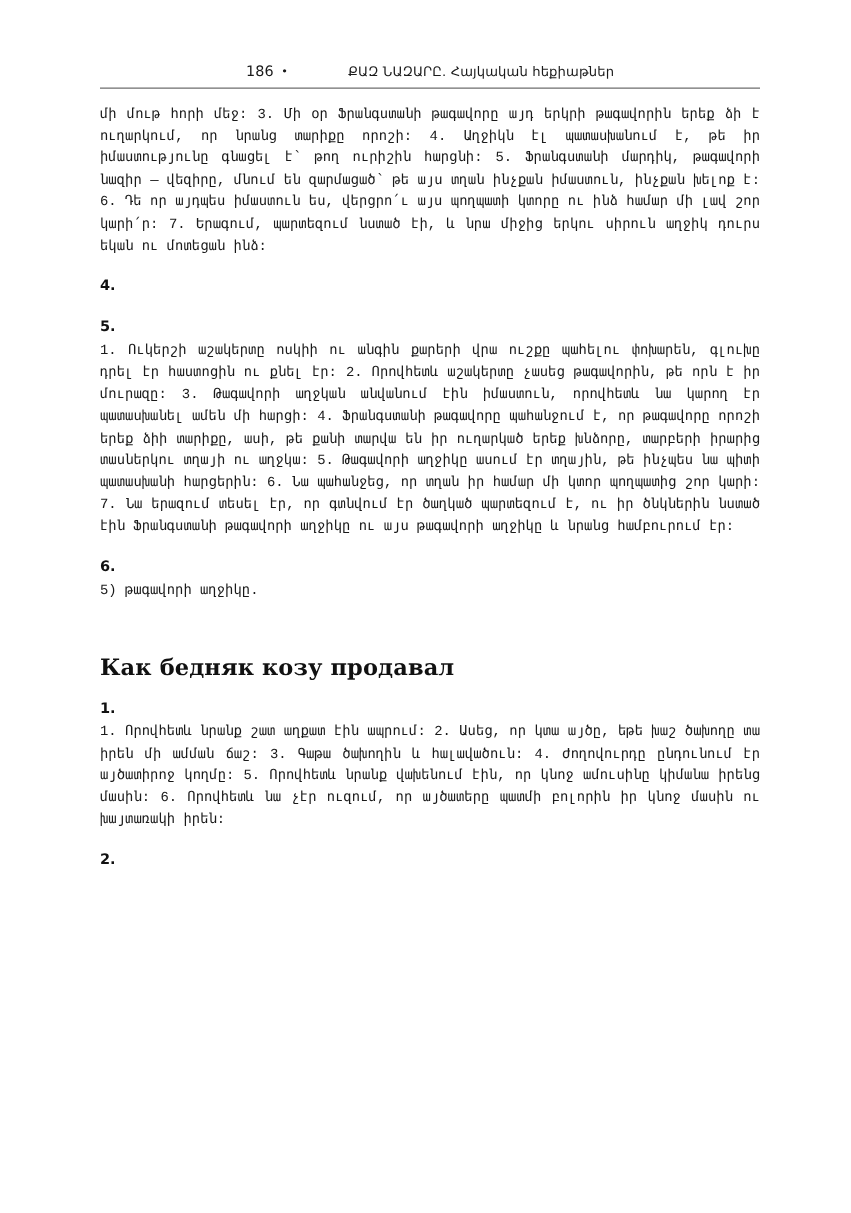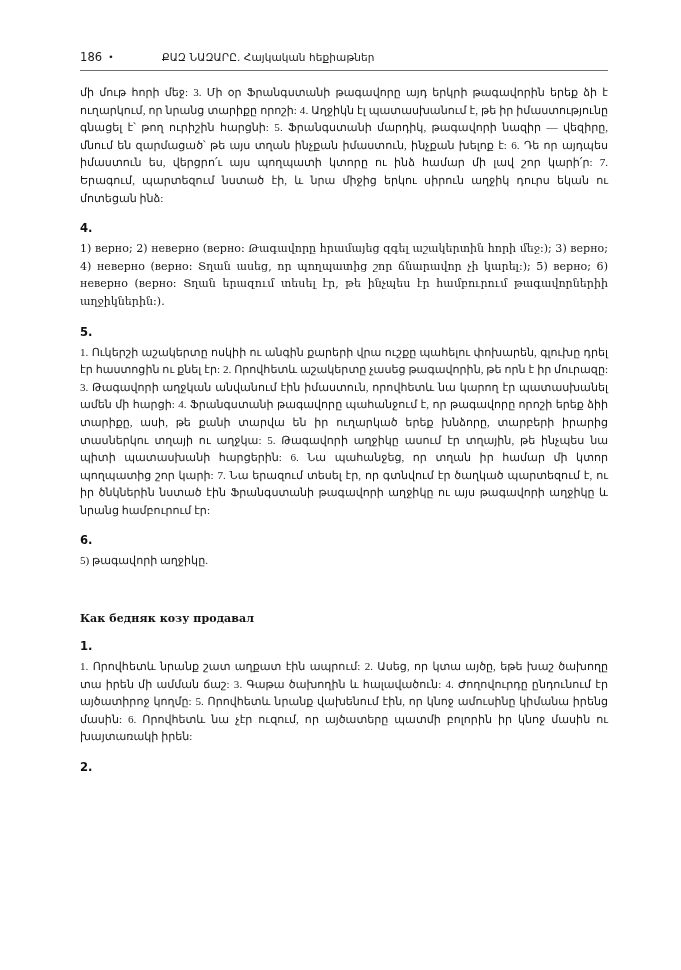--- a/index.html
+++ b/index.html
@@ -29,20 +29,21 @@
   }
   
   .running-head {
     font-size: 10.5px;
     color: #1a1a1a;
     letter-spacing: 0.1px;
     white-space: nowrap;
     display: flex;
     align-items: baseline;
     gap: 6px;
+    justify-content: center;
   }
   .running-head .folio {
     font-size: 11.5px;
   }
   .running-head .sep {
     font-size: 9px;
     line-height: 1;
     position: relative;
     top: -1px;
   }
@@ -79,30 +80,30 @@
     height: 14px;
   }
   .gap-small {
     height: 5px;
   }
   .gap-large {
     height: 42px;
   }
   h2.story-title {
     margin: 0;
-    font-size: 11px;
+    font-size: 18px;
     font-weight: bold;
     color: #111111;
     letter-spacing: 0.1px;
   }
   .ru {
     font-family: "DejaVu Serif", "Liberation Serif", serif;
   }
   .hy {
-    font-family: Liberation Serif, serif;
+    font-family: Liberation Mono, monospace;
   }
 </style>
 </head>
 <body>
 
 <div class="page">
   <div class="content">
 
     <div class="running-head">
       <span class="folio">186</span>
@@ -111,21 +112,20 @@
     </div>
     <div class="head-rule"></div>
 
     <div class="body-block">
 
       <p class="para hy">մի մութ հորի մեջ: 3. Մի օր Ֆրանգստանի թագավորը այդ երկրի թագավորին երեք ձի է ուղարկում, որ նրանց տարիքը որոշի: 4. Աղջիկն էլ պատասխանում է, թե իր իմաստությունը գնացել է՝ թող ուրիշին հարցնի: 5. Ֆրանգստանի մարդիկ, թագավորի նազիր — վեզիրը, մնում են զարմացած՝ թե այս տղան ինչքան իմաստուն, ինչքան խելոք է: 6. Դե որ այդպես իմաստուն ես, վերցրո՛ւ այս պողպատի կտորը ու ինձ համար մի լավ շոր կարի՛ր: 7. Երագում, պարտեզում նստած էի, և նրա միջից երկու սիրուն աղջիկ դուրս եկան ու մոտեցան ինձ:</p>
 
       <div class="gap-sec"></div>
       <p class="num-label">4.</p>
       <div class="gap-small"></div>
-      <p class="para ru">1) верно; 2) неверно (верно: Թագավորը հրամայեց զգել աշակերտին հորի մեջ:); 3) верно; 4) неверно (верно: Տղան ասեց, որ պողպատից շոր ճնարավոր չի կարել:); 5) верно; 6) неверно (верно: Տղան երազում տեսել էր, թե ինչպես էր համբուրում թագավորներիի աղջիկներին:).</p>
 
       <div class="gap-sec"></div>
       <p class="num-label">5.</p>
       <div class="gap-small"></div>
       <p class="para hy">1. Ուկերշի աշակերտը ոսկիի ու անգին քարերի վրա ուշքը պահելու փոխարեն, գլուխը դրել էր հաստոցին ու քնել էր: 2. Որովհետև աշակերտը չասեց թագավորին, թե որն է իր մուրազը: 3. Թագավորի աղջկան անվանում էին իմաստուն, որովհետև նա կարող էր պատասխանել ամեն մի հարցի: 4. Ֆրանգստանի թագավորը պահանջում է, որ թագավորը որոշի երեք ձիի տարիքը, ասի, թե քանի տարվա են իր ուղարկած երեք խնձորը, տարբերի իրարից տասներկու տղայի ու աղջկա: 5. Թագավորի աղջիկը ասում էր տղային, թե ինչպես նա պիտի պատասխանի հարցերին: 6. Նա պահանջեց, որ տղան իր համար մի կտոր պողպատից շոր կարի: 7. Նա երազում տեսել էր, որ գտնվում էր ծաղկած պարտեզում է, ու իր ծնկներին նստած էին Ֆրանգստանի թագավորի աղջիկը ու այս թագավորի աղջիկը և նրանց համբուրում էր:</p>
 
       <div class="gap-sec"></div>
       <p class="num-label">6.</p>
       <div class="gap-small"></div>
       <p class="para hy">5) թագավորի աղջիկը.</p>

